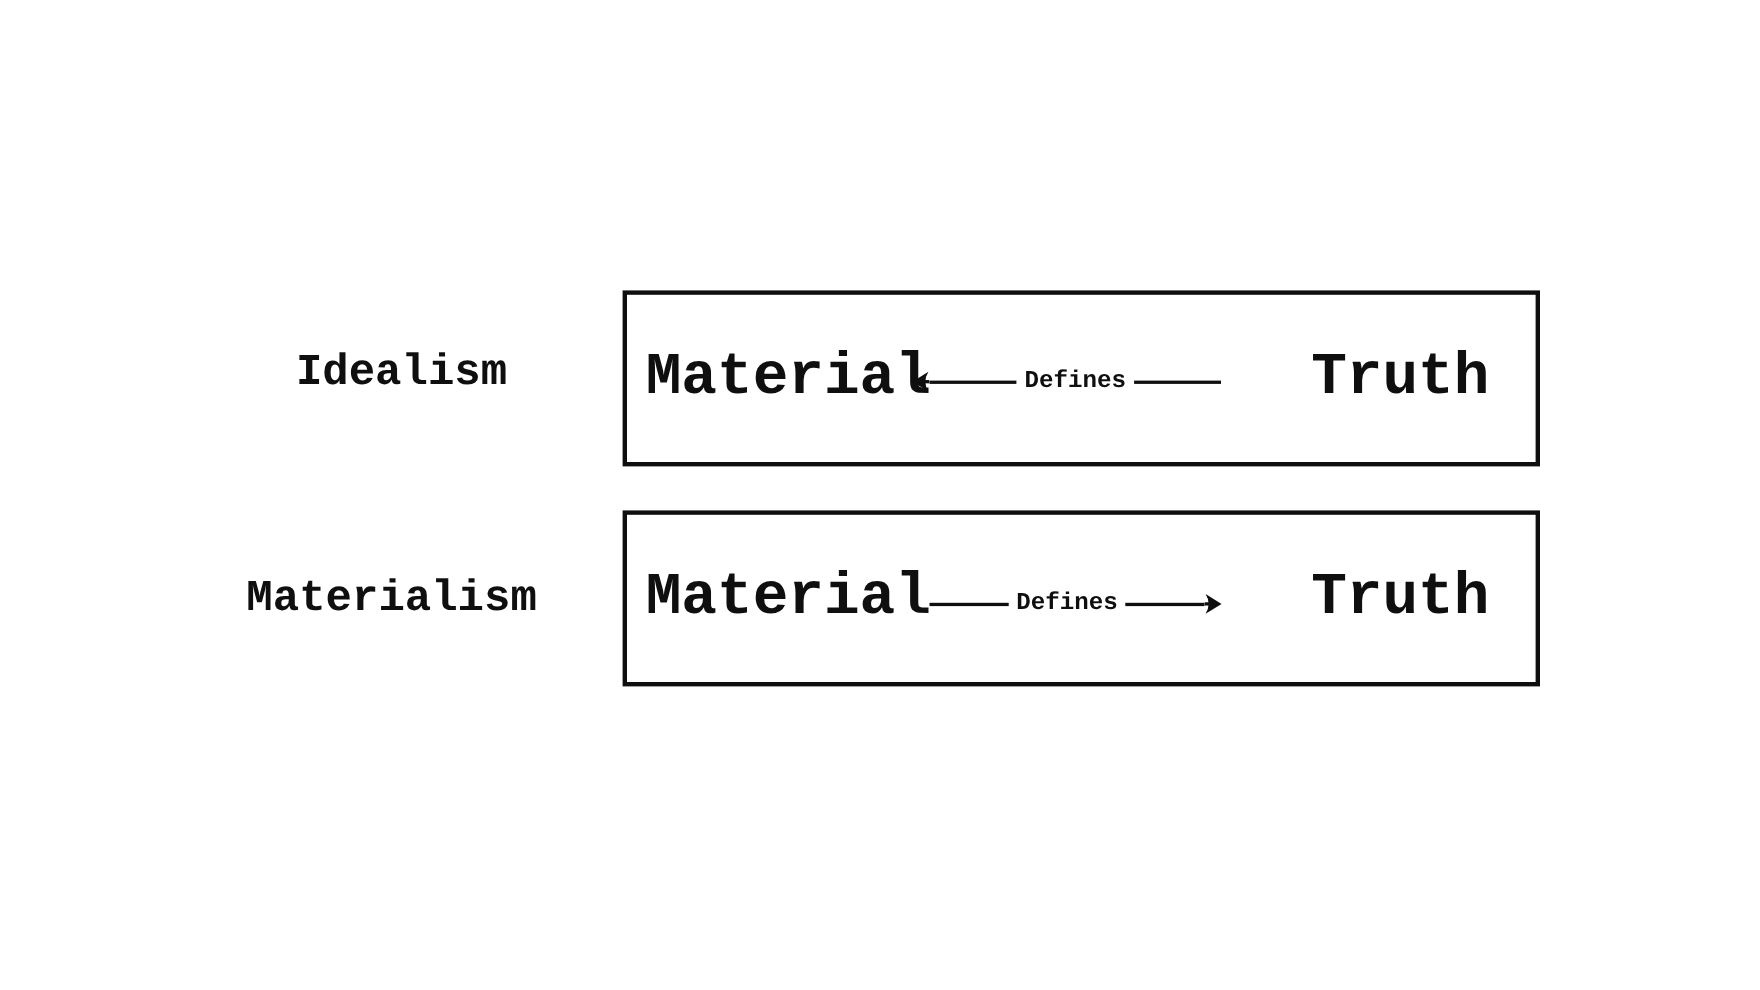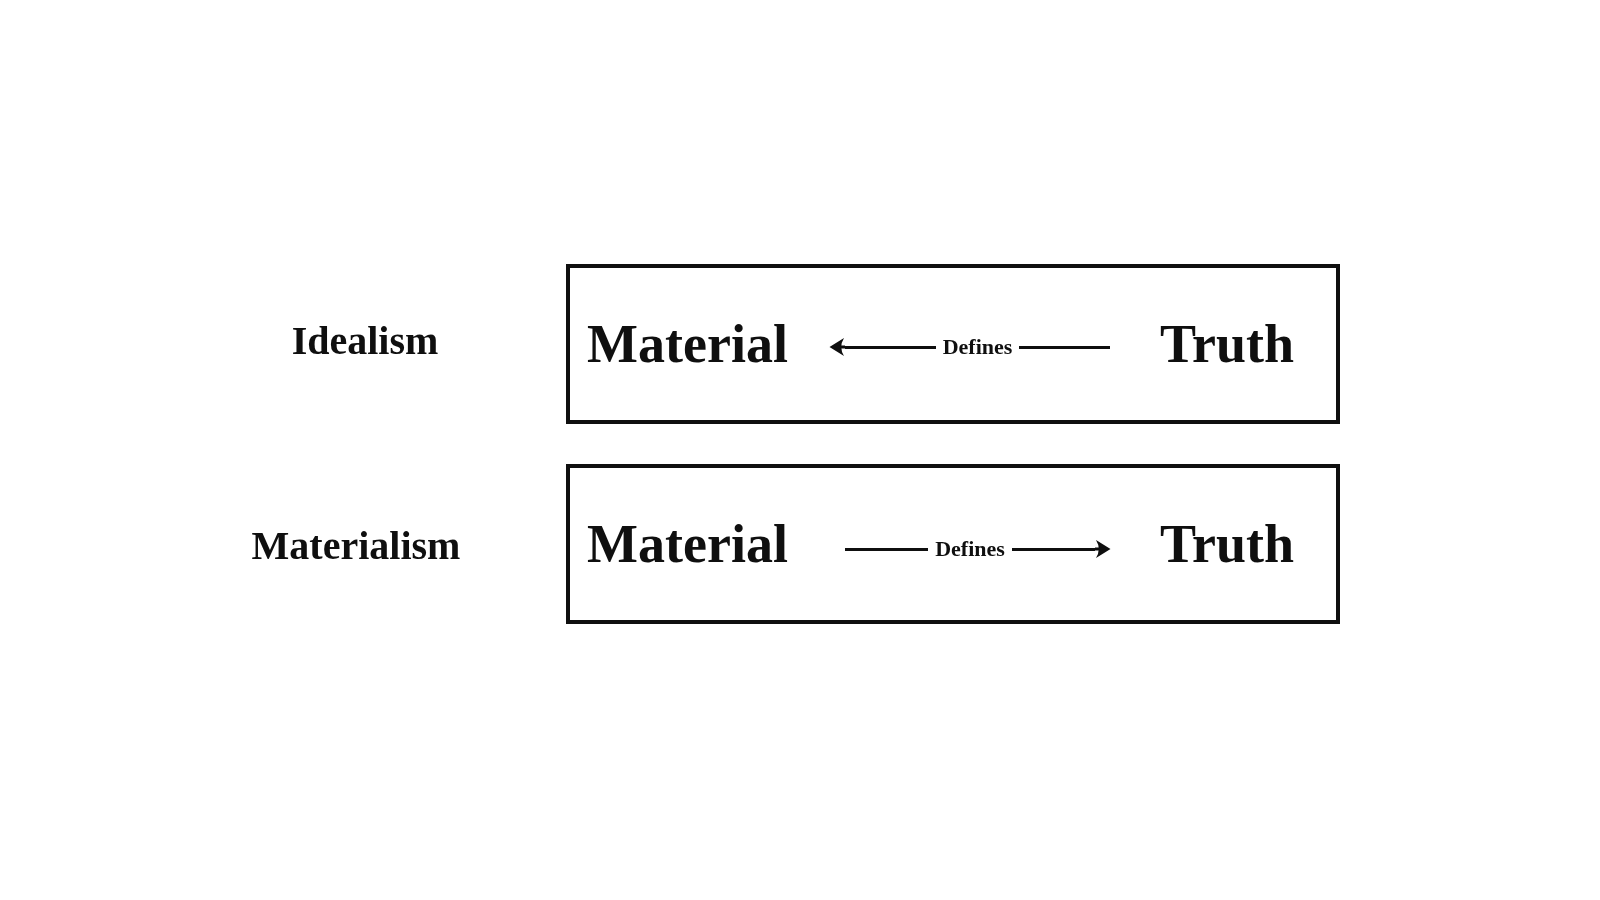--- a/index.html
+++ b/index.html
@@ -1,30 +1,30 @@
 <!DOCTYPE html>
 <html style="--bg: #ffffff; --ink: #0f0f0f;"><head>
 <meta charset="utf-8">
 <style>
   :root { --bg:#ffffff; --ink:#0f0f0f; }
   html,body { margin:0; padding:0; background:var(--bg); }
   #canvas {
     position:relative; width:1600px; height:900px;
     background:var(--bg); color:var(--ink);
-    font-family:Liberation Serif, serif;
+    font-family:Liberation Mono, monospace;
     overflow:hidden;
   }
   .side-label {
     position:absolute; transform:translate(-50%,-50%);
     font-size:40px; font-weight:700; white-space:nowrap;
   }
   #label-0 { left:365px; top:340px; }
   #label-1 { left:356px; top:545px; }
   .term-box {
-    position:absolute; left:566px; width:774px; height:160px;
+    position:absolute; left:566px; width:834px; height:160px;
     border:4px solid var(--ink); background:var(--bg);
     box-sizing:border-box;
   }
   #box-0 { top:264px; }
   #box-1 { top:464px; }
   .term {
     position:absolute; top:50%; transform:translateY(-50%);
     font-size:54px; font-weight:700; white-space:nowrap; line-height:1;
   }
   .term-left  { left:17px; }

